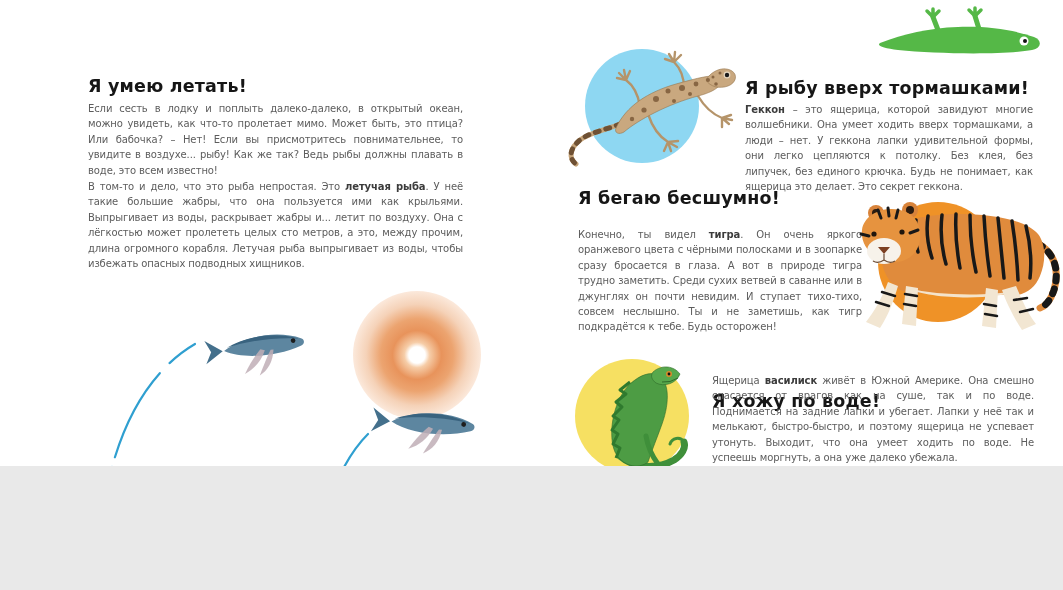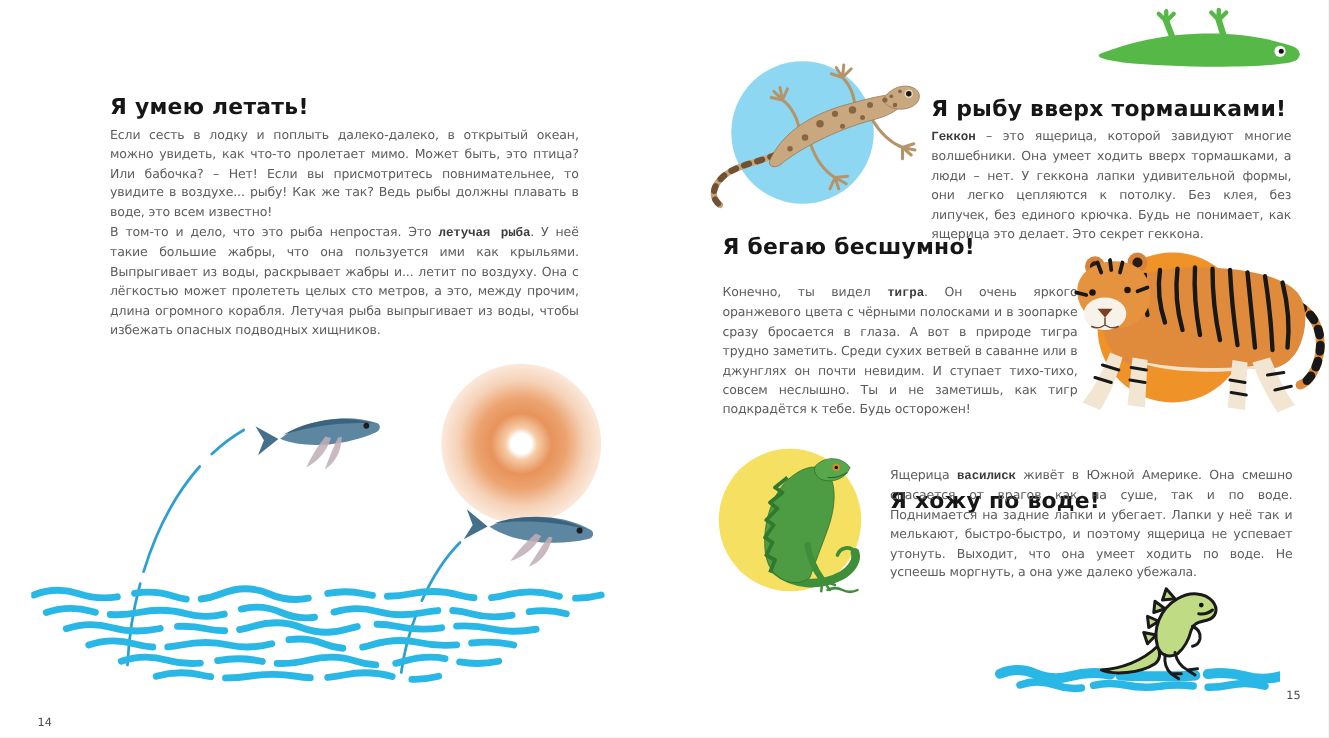--- a/index.html
+++ b/index.html
@@ -1,29 +1,29 @@
 <!DOCTYPE html>
 <html style="--blue-circle: #8ed7f2; --orange-circle: #ef9227; --yellow-circle: #f6e062; --water-cyan: #29b7e6; --gecko-green: #55b847; --cartoon-lizard-green: #bfdc85; --sun-orange: #e8935b; --title-color: #161616; --body-color: #5c5c5c;"><head>
 <meta charset="utf-8">
 <style>
   html,body{margin:0;padding:0;background:#e9e9e9;}
   #spread{
-    position:relative;width:1063px;height:590px;background:#ffffff;
+    position:relative;width:1063px;height:466px;background:#ffffff;
     font-family:"DejaVu Sans","Liberation Sans",sans-serif;overflow:hidden;
   }
   .abs{position:absolute;}
   h2.sec-title{
     margin:0;font-size:17.5px;font-weight:700;letter-spacing:.2px;
     color:var(--title-color,#161616);font-family:"DejaVu Sans",sans-serif;
   }
   p.body-text{
     margin:0;font-size:10px;line-height:15.4px;text-align:justify;
     color:var(--body-color,#5c5c5c);letter-spacing:-0.1px;
   }
-  p.body-text b{color:#3c3c3c;font-weight:700;font-family:Liberation Mono, monospace;}
+  p.body-text b{color:#3c3c3c;font-weight:700;}
   .page-num{font-size:9px;color:#4a4a4a;}
   .sun{
     border-radius:50%;
     background:radial-gradient(circle,
       #ffffff 0%, #ffffff 9%, #f6cda8 14%, #e8935b 27%, #eca470 40%,
       #f5d2b8 56%, #fdeee3 74%, #ffffff 86%);
   }
   
   .c-blue{fill:var(--blue-circle,#8ed7f2);}
   .c-orange{fill:var(--orange-circle,#ef9227);}

